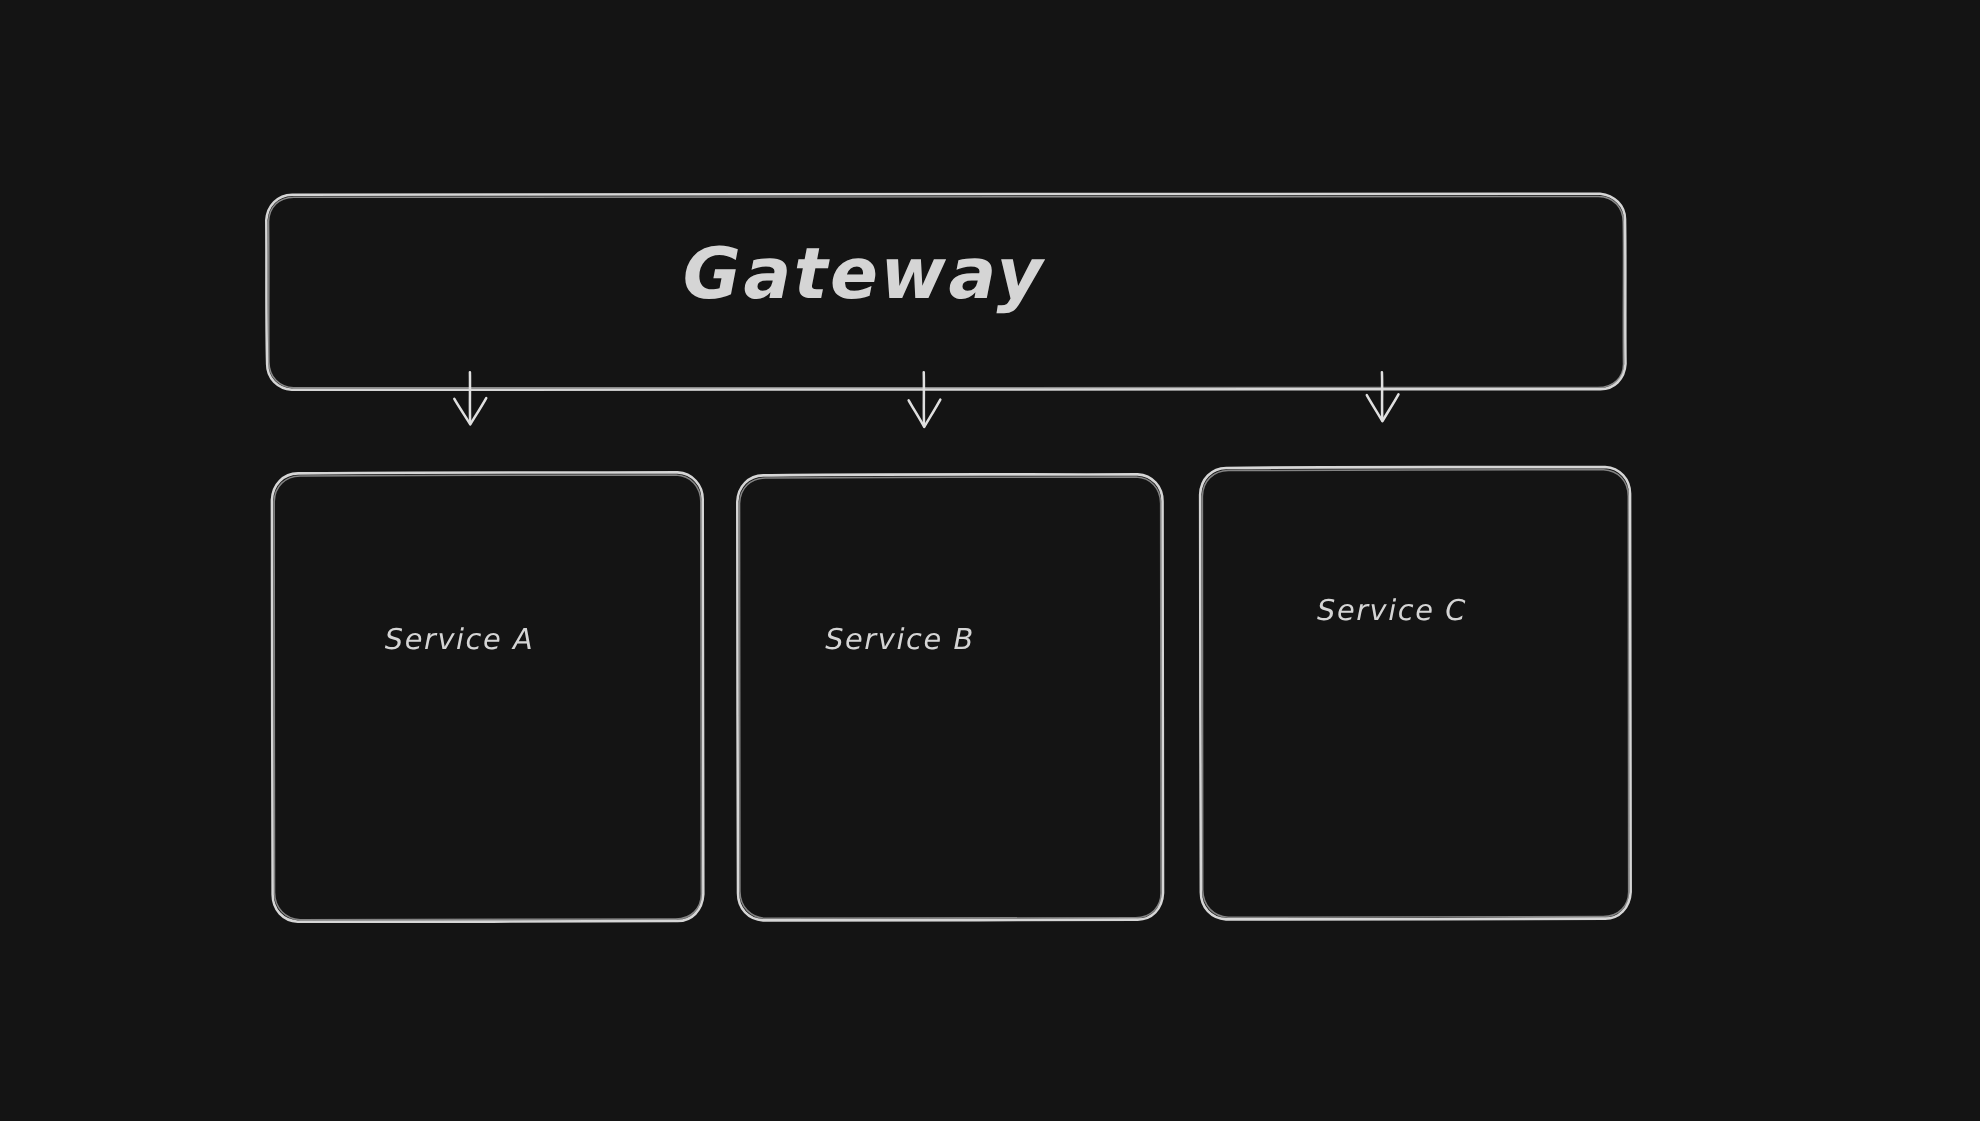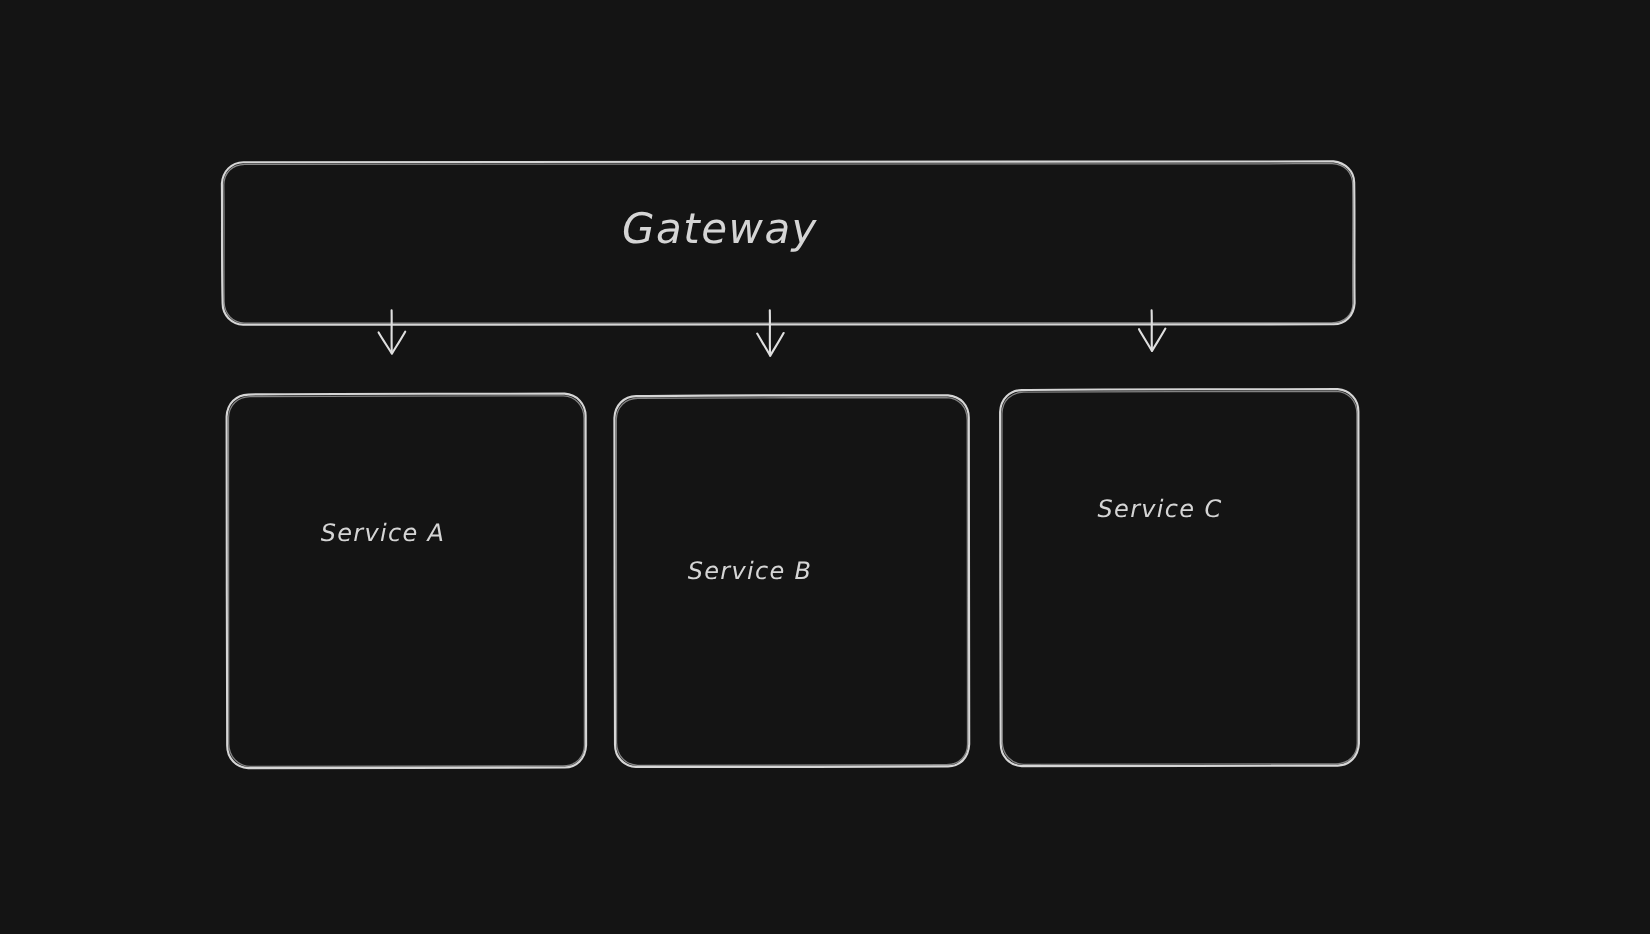--- a/index.html
+++ b/index.html
@@ -35,22 +35,23 @@
     font-style: italic;
     font-weight: 400;
     letter-spacing: 0.055em;
     white-space: nowrap;
     text-align: center;
     transform: translate(-50%, -50%);
     text-rendering: geometricPrecision;
     -webkit-font-smoothing: antialiased;
   }
   .label-gateway {
-    font-size: 42px;
+    font-size: 59px;
     letter-spacing: 0.035em;
+    font-weight: bold;
   }
   .label-service {
     font-size: 24px;
   }
 </style>
 </head>
 <body>
 
 <div id="canvas">
 
@@ -156,17 +157,17 @@
                C 1011.4 711.6, 1002.5 703.2, 1002.3 690.6
                C 1001.8 590, 1002.6 470, 1002.0 377.4
                C 1002.4 365.0, 1011.2 357.3, 1023.6 357.0 Z" fill="none" stroke="#dfdfdf" stroke-width="1.25" stroke-linecap="round" stroke-linejoin="round" opacity="0.55" transform="translate(0, 18) scale(1, 1.048)"></path>
     </g>
   </svg>
 
   <div class="node-label label-gateway" style="left:720px; top:228px;">Gateway</div>
 
   <div class="node-label label-service" style="left:383px; top:533px;">Service A</div>
 
-  <div class="node-label label-service" style="left:750px; top:533px;margin-top:38px;">Service B</div>
+  <div class="node-label label-service" style="left:750px; top:533px;">Service B</div>
 
   <div class="node-label label-service" style="left:1160px; top:509px;">Service C</div>
 
 </div>
 
 </body></html>

